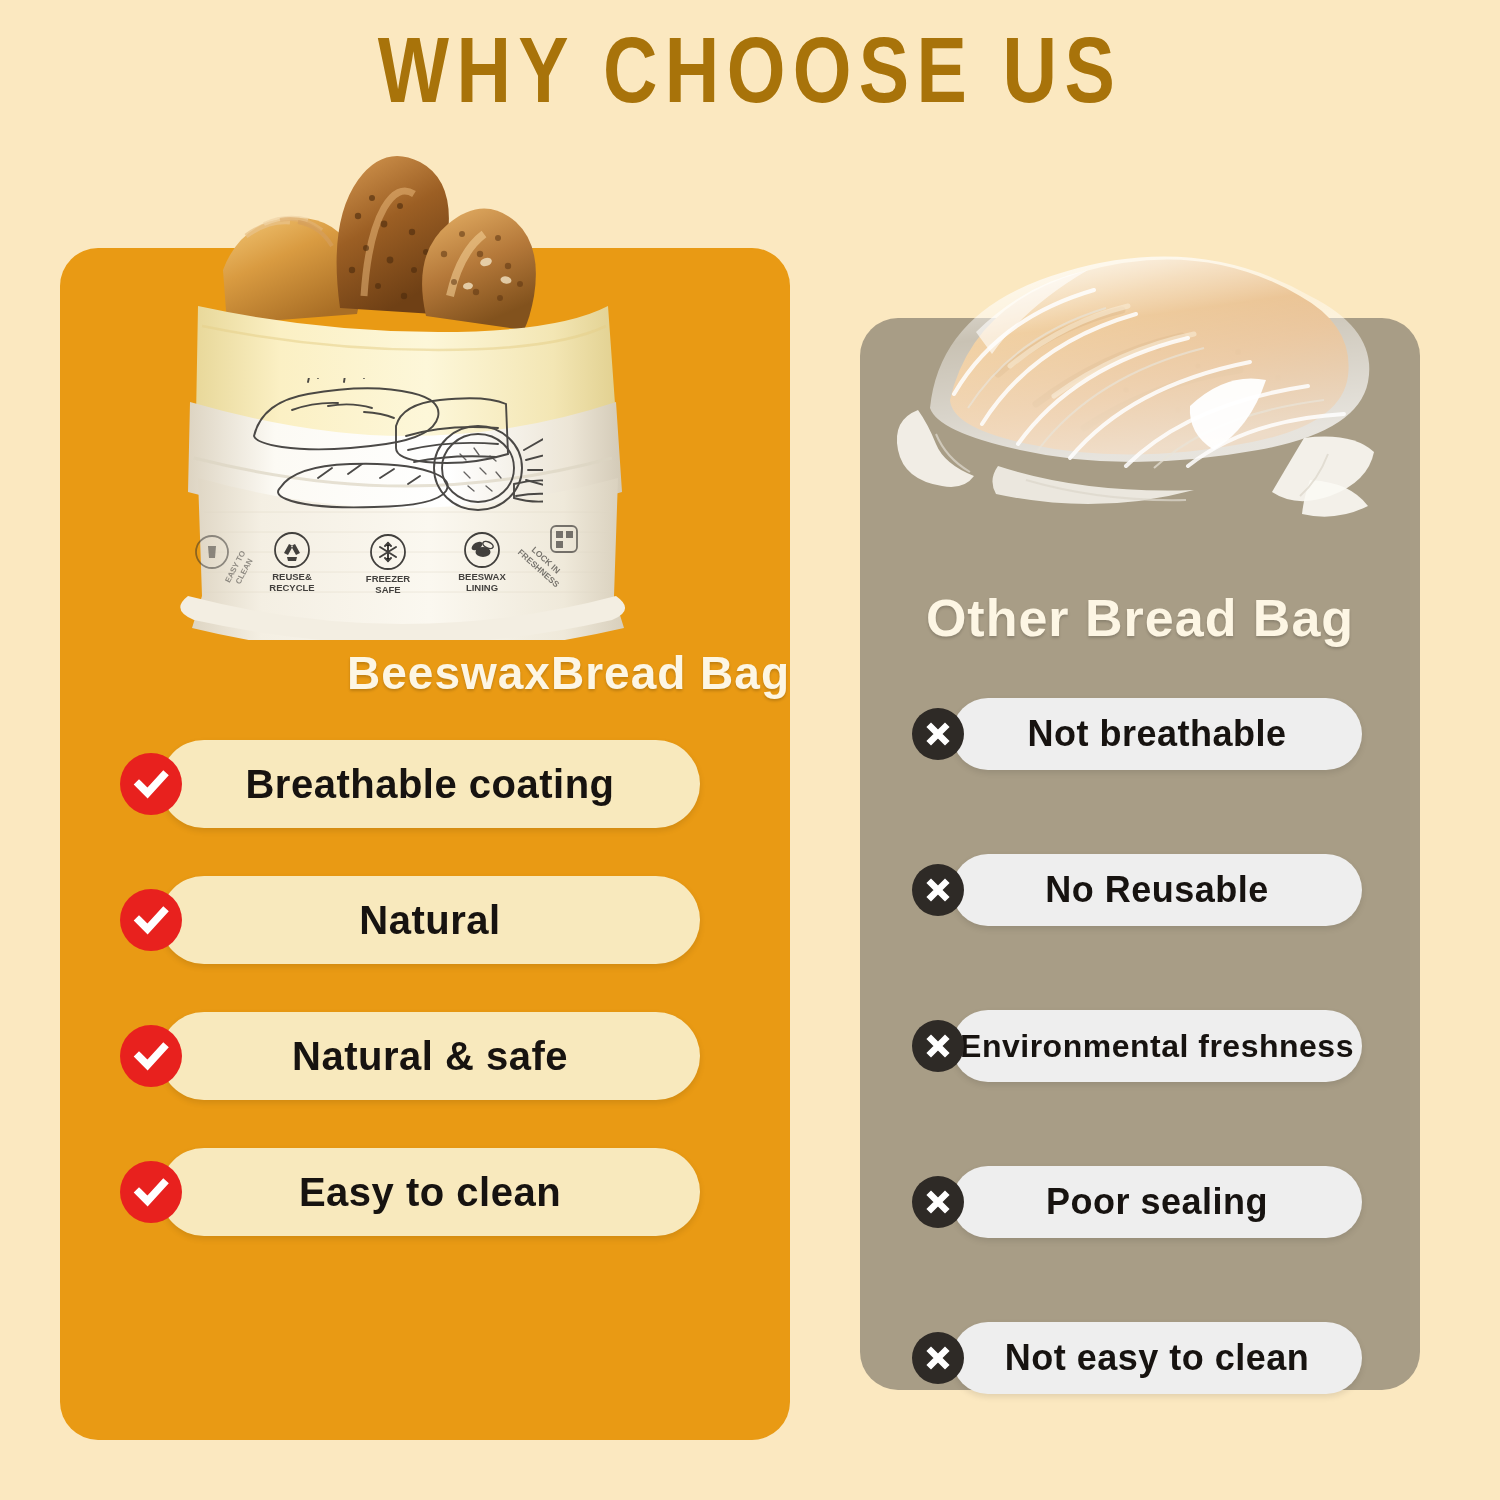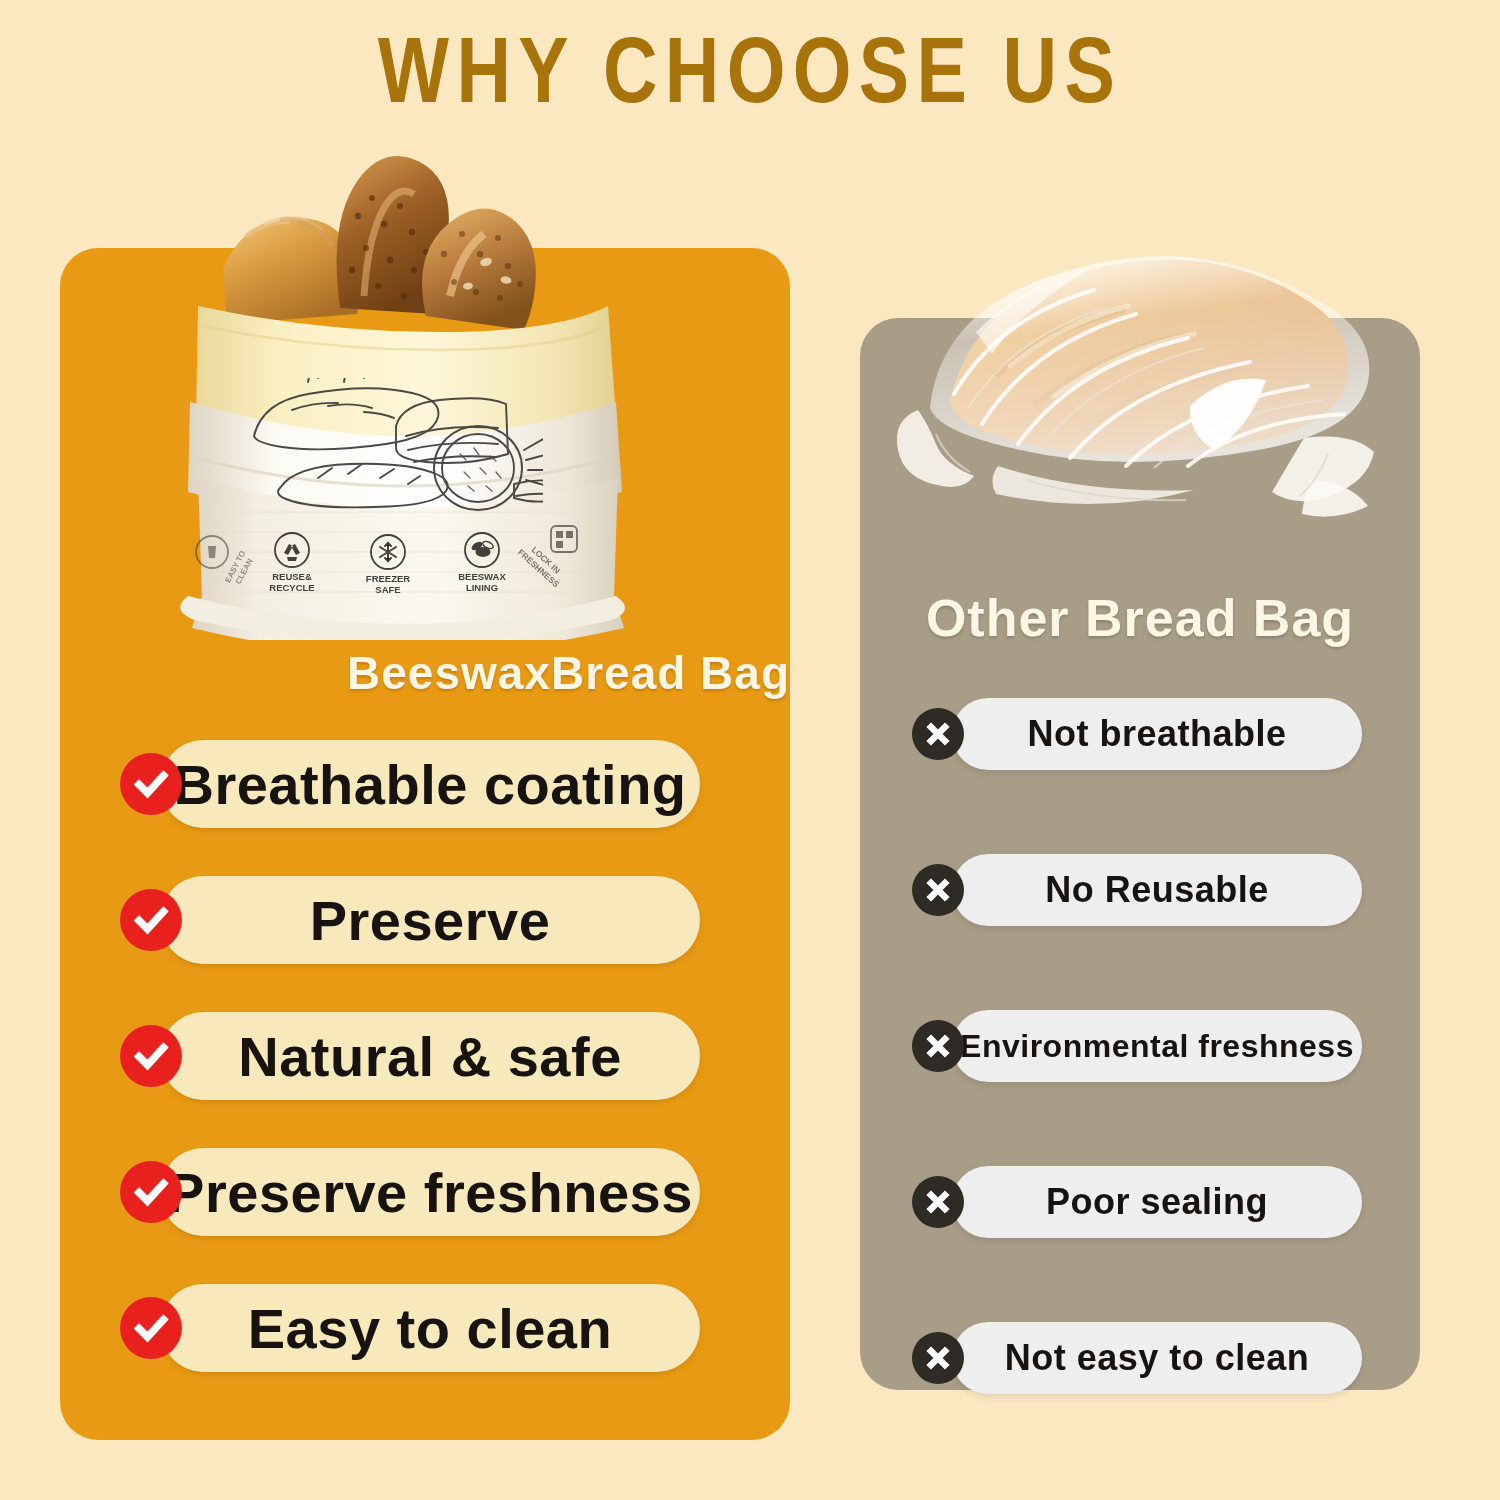--- a/index.html
+++ b/index.html
@@ -110,21 +110,21 @@
     right: 0;
     background: #eeeeee;
   }
 
   .pill-label {
     font-weight: bold;
     color: #171310;
     white-space: nowrap;
     letter-spacing: .5px;
   }
-  .rows-good .pill-label { font-size: 56px; }
+  .rows-good .pill-label { font-size: 40px; }
   .rows-bad .pill-label  { font-size: 36px; }
   .rows-bad .row.tight .pill-label { font-size: 32px; }
 
   
   .badge {
     position: absolute;
     left: 0;
     z-index: 3;
     border-radius: 50%;
     display: flex;
@@ -371,45 +371,35 @@
     </div>
   </div>
 
   <div class="row">
     <div class="badge badge-check">
       <svg width="40" height="40" viewBox="0 0 40 40">
           <path d="M8 20.5 L16.5 29 L32.5 11.5" stroke="#ffffff" stroke-width="7.5" fill="none" stroke-linecap="square" stroke-linejoin="miter"></path>
         </svg>
     </div>
     <div class="pill">
-      <span class="pill-label">Preserve</span>
+      <span class="pill-label">Natural</span>
     </div>
   </div>
 
   <div class="row">
     <div class="badge badge-check">
       <svg width="40" height="40" viewBox="0 0 40 40">
           <path d="M8 20.5 L16.5 29 L32.5 11.5" stroke="#ffffff" stroke-width="7.5" fill="none" stroke-linecap="square" stroke-linejoin="miter"></path>
         </svg>
     </div>
     <div class="pill">
       <span class="pill-label">Natural &amp; safe</span>
     </div>
   </div>
 
-  <div class="row">
-    <div class="badge badge-check">
-      <svg width="40" height="40" viewBox="0 0 40 40">
-          <path d="M8 20.5 L16.5 29 L32.5 11.5" stroke="#ffffff" stroke-width="7.5" fill="none" stroke-linecap="square" stroke-linejoin="miter"></path>
-        </svg>
-    </div>
-    <div class="pill">
-      <span class="pill-label">Preserve freshness</span>
-    </div>
-  </div>
 
   <div class="row">
     <div class="badge badge-check">
       <svg width="40" height="40" viewBox="0 0 40 40">
           <path d="M8 20.5 L16.5 29 L32.5 11.5" stroke="#ffffff" stroke-width="7.5" fill="none" stroke-linecap="square" stroke-linejoin="miter"></path>
         </svg>
     </div>
     <div class="pill">
       <span class="pill-label">Easy to clean</span>
     </div>

